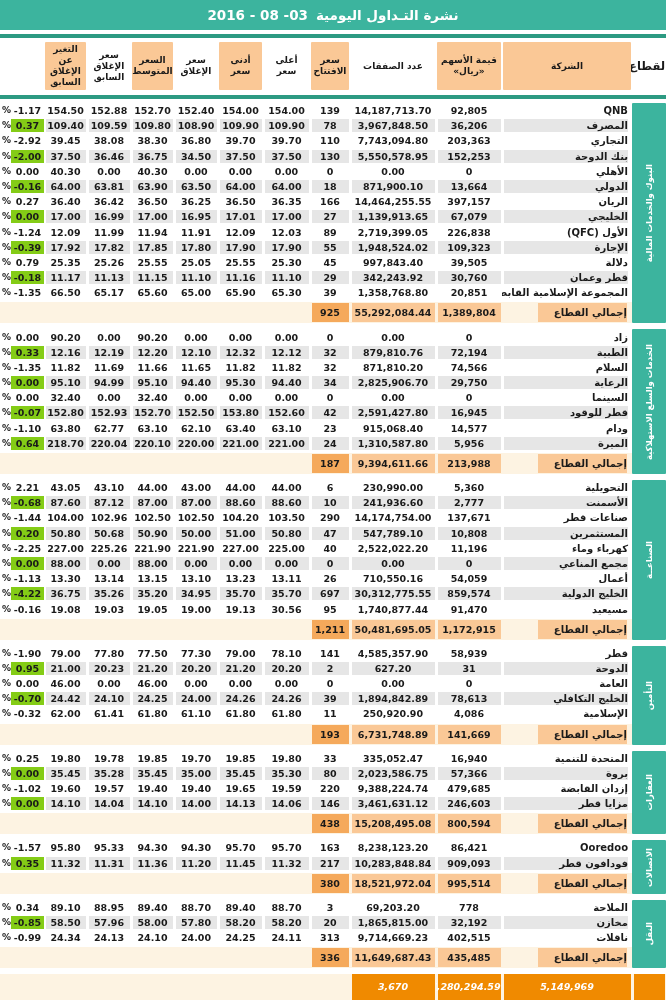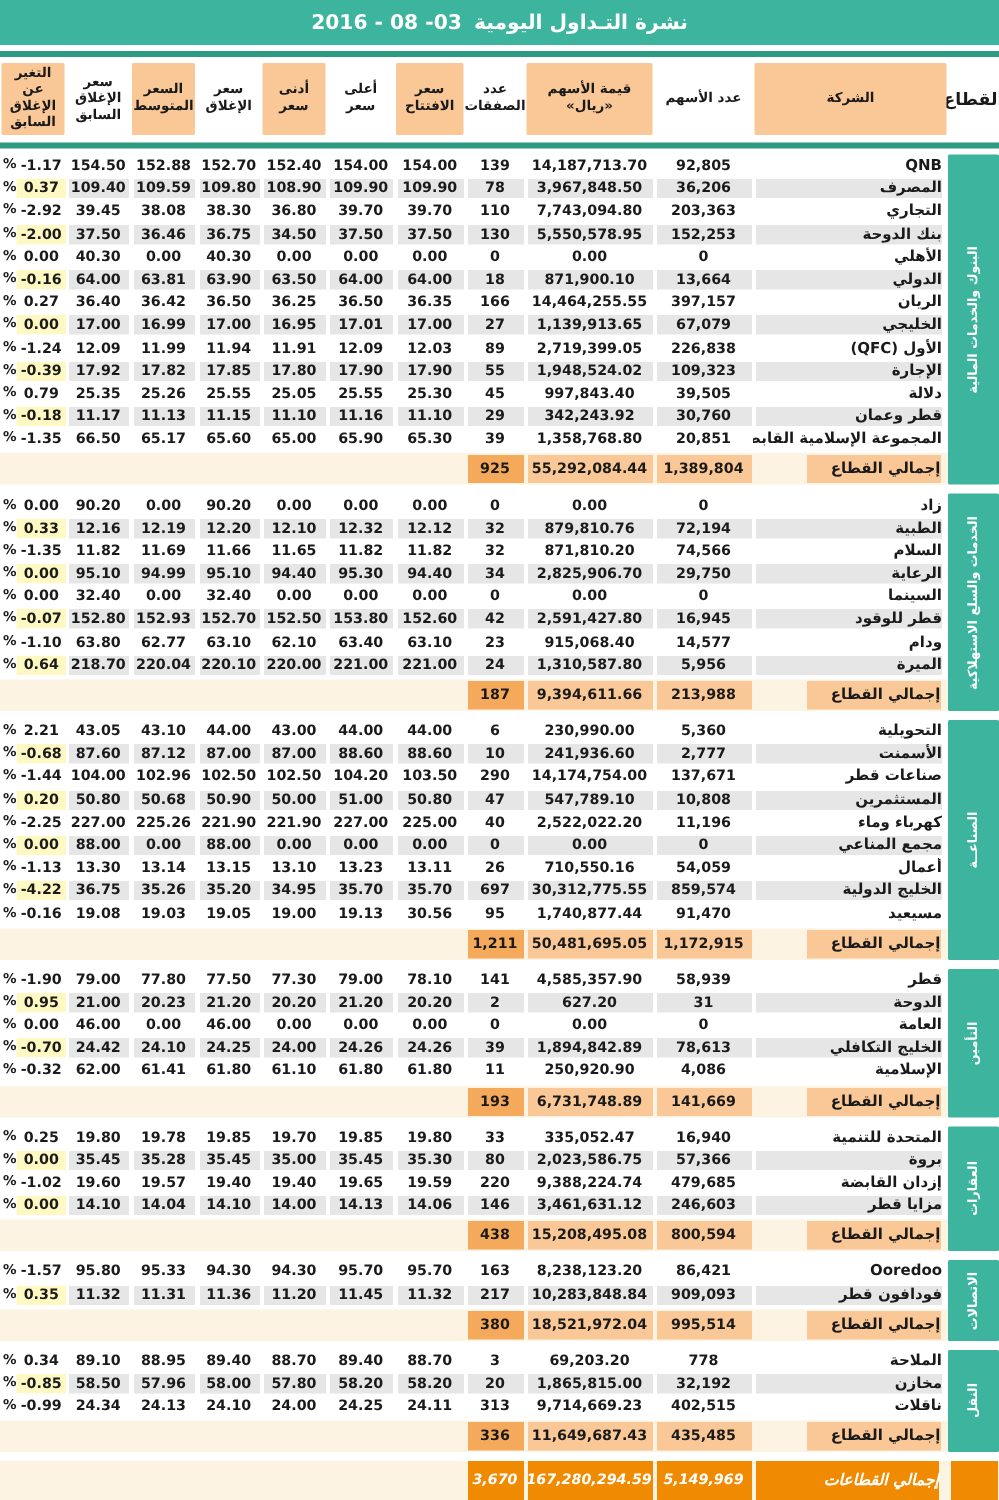--- a/index.html
+++ b/index.html
@@ -54,21 +54,21 @@
   .cell {
     height: 13px; line-height: 13px; font-size: 9.5px; font-weight: bold;
     text-align: center; padding: 0 1.5px; background-clip: content-box;
     white-space: nowrap; overflow: hidden;
   }
   .cell.company { text-align: right; padding-left: 2px; padding-right: 4px; font-size: 10px; }
   .row.stripe .cell { background-color: #E6E6E6; }
   .cell.change { display: flex; direction: ltr; align-items: center; background: none !important; padding: 0; }
   .cell.change .pct { width: 11px; font-size: 9px; text-align: left; padding-left: 2px; }
   .cell.change .val { flex: 1; height: 13px; line-height: 13px; }
-  .row.stripe .cell.change .val { background-color: #fef9c3; }
+  .row.stripe .cell.change .val { background-color: #84cc16; }
 
   .total-row { height: 21px; margin-top: 2px; background: #FDF3E2; align-items: center; }
   .total-row .cell { height: 19px; line-height: 19px; }
   .t-label { background-color: #FAC896; text-align: right; padding-right: 5px; font-size: 10px; margin-left: 34px; }
   .t-box  { background-color: #FAC896; }
   .t-deals{ background-color: #F5A95B; }
 
   .grand-row { height: 26px; margin-top: 1px; background: #FDF3E2; align-items: center; }
   .grand-row .cell { height: 26px; line-height: 26px; }
   .g-sector { background-color: #F08A00; }
@@ -81,21 +81,20 @@
 <header class="title-bar">
   <span>نشرة التـداول اليومية</span>
   <span>03- 08 - 2016</span>
 </header>
 
 <div class="hrule hrule-top"></div>
 
 <div class="header-row grid12">
   <div class="hc hc-sector">القطاع</div>
   <div class="hc hc-orange">الشركة</div>
-  <div class="hc">عدد الأسهم</div>
   <div class="hc hc-orange">قيمة الأسهم «ريال»</div>
   <div class="hc">عدد الصفقات</div>
   <div class="hc hc-orange">سعر الافتتاح</div>
   <div class="hc">أعلى سعر</div>
   <div class="hc hc-orange">أدنى سعر</div>
   <div class="hc">سعر الإغلاق</div>
   <div class="hc hc-orange">السعر المتوسط</div>
   <div class="hc">سعر الإغلاق السابق</div>
   <div class="hc hc-orange">التغير عن الإغلاق السابق</div>
 </div>
@@ -994,21 +993,20 @@
         <div class="cell"></div>
           <div class="cell"></div>
         <div class="cell"></div>
       </div>
     </div>
   </section>
 </div>
 
 <div class="grand-row grid12">
   <div class="cell g-sector"></div>
-  <div class="cell g-orange g-label">إجمالي القطاعات</div>
   <div class="cell g-orange">5,149,969</div>
   <div class="cell g-orange">167,280,294.59</div>
   <div class="cell g-orange">3,670</div>
   <div class="cell"></div>
     <div class="cell"></div>
   <div class="cell"></div>
     <div class="cell"></div>
   <div class="cell"></div>
     <div class="cell"></div>
   <div class="cell"></div>

